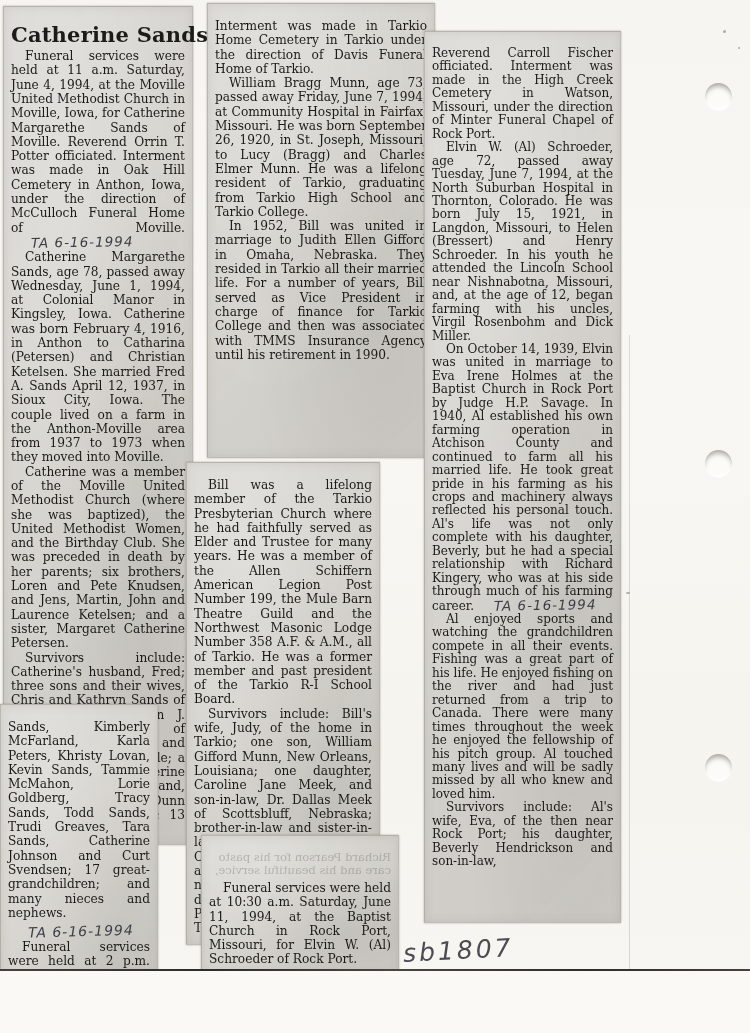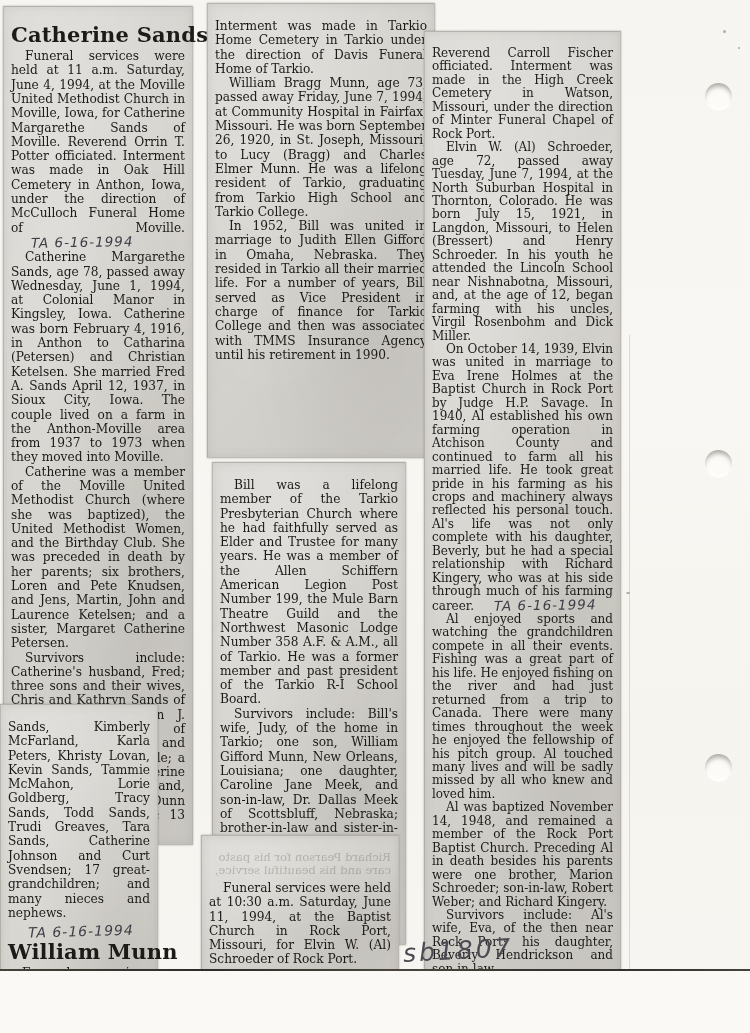--- a/index.html
+++ b/index.html
@@ -67,49 +67,47 @@
     <h2 class="obit-heading">Catherine Sands</h2>
     <p class="ind"><span>Funeral services were held at 11 a.m. Saturday, June 4, 1994, at the Moville United Methodist Church in Moville, Iowa, for Catherine Margarethe Sands of Moville. Reverend Orrin T. Potter officiated. Interment was made in Oak Hill Cemetery in Anthon, Iowa, under the direction of McCulloch Funeral Home of Moville.</span><span class="hand inline-stamp">TA 6-16-1994</span></p>
     <p class="ind">Catherine Margarethe Sands, age 78, passed away Wednesday, June 1, 1994, at Colonial Manor in Kingsley, Iowa. Catherine was born February 4, 1916, in Anthon to Catharina (Petersen) and Christian Ketelsen. She married Fred A. Sands April 12, 1937, in Sioux City, Iowa. The couple lived on a farm in the Anthon-Moville area from 1937 to 1973 when they moved into Moville.</p>
     <p class="ind">Catherine was a member of the Moville United Methodist Church (where she was baptized), the United Methodist Women, and the Birthday Club. She was preceded in death by her parents; six brothers, Loren and Pete Knudsen, and Jens, Martin, John and Laurence Ketelsen; and a sister, Margaret Catherine Petersen.</p>
     <p class="ind">Survivors include: Catherine's husband, Fred; three sons and their wives, Chris and Kathryn Sands of Schleswig, Iowa, John J. and Beverly Sands of Tarkio, and Fred L. and Sharon Sands of Moville; a daughter, Catherine "Cathy" and her husband, Ernest Trampe, of Dunn Center, North Dakota; 13 grandchildren, Kirby</p>
   </div>
 
   <div class="clip" style="left:0px;top:704px;width:158px;min-height:246px;border-bottom:1px solid rgba(95,90,80,.55);">
     <p>Sands, Kimberly McFarland, Karla Peters, Khristy Lovan, Kevin Sands, Tammie McMahon, Lorie Goldberg, Tracy Sands, Todd Sands, Trudi Greaves, Tara Sands, Catherine Johnson and Curt Svendsen; 17 great-grandchildren; and many nieces and nephews.</p>
     <span class="hand block-stamp">TA 6-16-1994</span>
-    <h2 class="obit-heading">William Munn</h2>
     <p class="ind">Funeral services were held at 2 p.m. Wednesday, June 8, 1994, at the Tarkio Presbyterian Church in Tarkio for William Bragg Munn of Tarkio. Reverend Dale O'Connell officiated.</p>
   </div>
 
   <div class="clip" style="left:207px;top:3px;width:228px;min-height:455px;">
     <p>Interment was made in Tarkio Home Cemetery in Tarkio under the direction of Davis Funeral Home of Tarkio.</p>
     <p class="ind">William Bragg Munn, age 73, passed away Friday, June 7, 1994, at Community Hospital in Fairfax, Missouri. He was born September 26, 1920, in St. Joseph, Missouri, to Lucy (Bragg) and Charles Elmer Munn. He was a lifelong resident of Tarkio, graduating from Tarkio High School and Tarkio College.</p>
     <p class="ind">In 1952, Bill was united in marriage to Judith Ellen Gifford in Omaha, Nebraska. They resided in Tarkio all their married life. For a number of years, Bill served as Vice President in charge of finance for Tarkio College and then was associated with TMMS Insurance Agency until his retirement in 1990.</p>
   </div>
 
-  <div class="clip" style="left:212px;top:462px;width:194px;min-height:366px;">
+  <div class="clip" style="left:186px;top:462px;width:194px;min-height:366px;">
     <p class="ind">Bill was a lifelong member of the Tarkio Presbyterian Church where he had faithfully served as Elder and Trustee for many years. He was a member of the Allen Schiffern American Legion Post Number 199, the Mule Barn Theatre Guild and the Northwest Masonic Lodge Number 358 A.F. &amp; A.M., all of Tarkio. He was a former member and past president of the Tarkio R-I School Board.</p>
     <p class="ind">Survivors include: Bill's wife, Judy, of the home in Tarkio; one son, William Gifford Munn, New Orleans, Louisiana; one daughter, Caroline Jane Meek, and son-in-law, Dr. Dallas Meek of Scottsbluff, Nebraska; brother-in-law and sister-in-law, Charles and Esther Oviatt of Vienna, Missouri; and numerous nieces and nephews. Memorials may be directed to the Tarkio Presbyterian Church in Tarkio.</p>
   </div>
 
   <div class="clip" style="left:201px;top:835px;width:198px;min-height:130px;border-bottom:2px solid #35322c;">
     <div class="bleed">
       <div>Richard Pearson for his pasto</div>
       <div>care and his beautiful service,</div>
     </div>
     <p class="ind">Funeral services were held at 10:30 a.m. Saturday, June 11, 1994, at the Baptist Church in Rock Port, Missouri, for Elvin W. (Al) Schroeder of Rock Port.</p>
   </div>
 
   <div class="clip clip-right" style="left:424px;top:3px;width:197px;min-height:892px;margin-top:28px;">
     <p>Reverend Carroll Fischer officiated. Interment was made in the High Creek Cemetery in Watson, Missouri, under the direction of Minter Funeral Chapel of Rock Port.</p>
     <p class="ind">Elvin W. (Al) Schroeder, age 72, passed away Tuesday, June 7, 1994, at the North Suburban Hospital in Thornton, Colorado. He was born July 15, 1921, in Langdon, Missouri, to Helen (Bressert) and Henry Schroeder. In his youth he attended the Lincoln School near Nishnabotna, Missouri, and, at the age of 12, began farming with his uncles, Virgil Rosenbohm and Dick Miller.</p>
     <p class="ind"><span>On October 14, 1939, Elvin was united in marriage to Eva Irene Holmes at the Baptist Church in Rock Port by Judge H.P. Savage. In 1940, Al established his own farming operation in Atchison County and continued to farm all his married life. He took great pride in his farming as his crops and machinery always reflected his personal touch. Al's life was not only complete with his daughter, Beverly, but he had a special relationship with Richard Kingery, who was at his side through much of his farming career.</span><span class="hand inline-stamp">TA 6-16-1994</span></p>
     <p class="ind">Al enjoyed sports and watching the grandchildren compete in all their events. Fishing was a great part of his life. He enjoyed fishing on the river and had just returned from a trip to Canada. There were many times throughout the week he enjoyed the fellowship of his pitch group. Al touched many lives and will be sadly missed by all who knew and loved him.</p>
-    <p class="ind">Al was baptized November 14, 1948, and remained a member of the Rock Port Baptist Church. Preceding Al in death besides his parents were one brother, Marion Schroeder; son-in-law, Robert Weber; and Richard Kingery.</p>
     <p class="ind">Survivors include: Al's wife, Eva, of the then near Rock Port; his daughter, Beverly Hendrickson and son-in-law,</p>
   </div>
 
   <div class="hole" style="top:83px;"></div>
   <div class="hole" style="top:450px;"></div>
   <div class="hole" style="top:754px;"></div>
 
   <div class="sheet-edge"></div>
   <div class="speck" style="left:723px;top:30px;width:3px;height:3px;"></div>
   <div class="speck" style="left:738px;top:47px;width:2px;height:2px;"></div>

